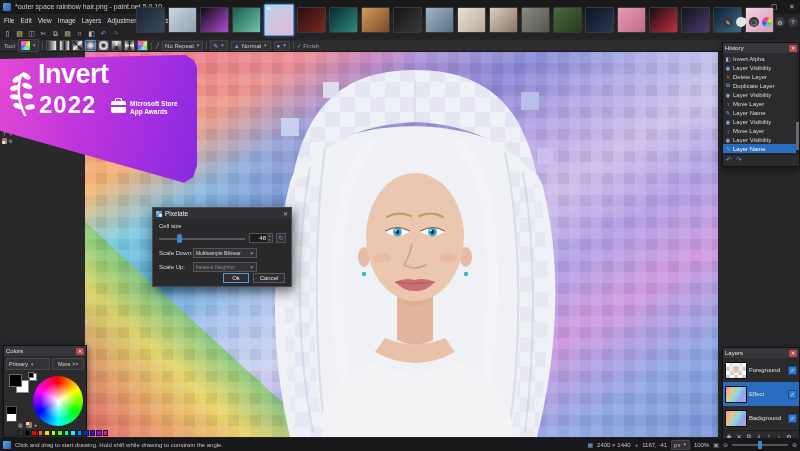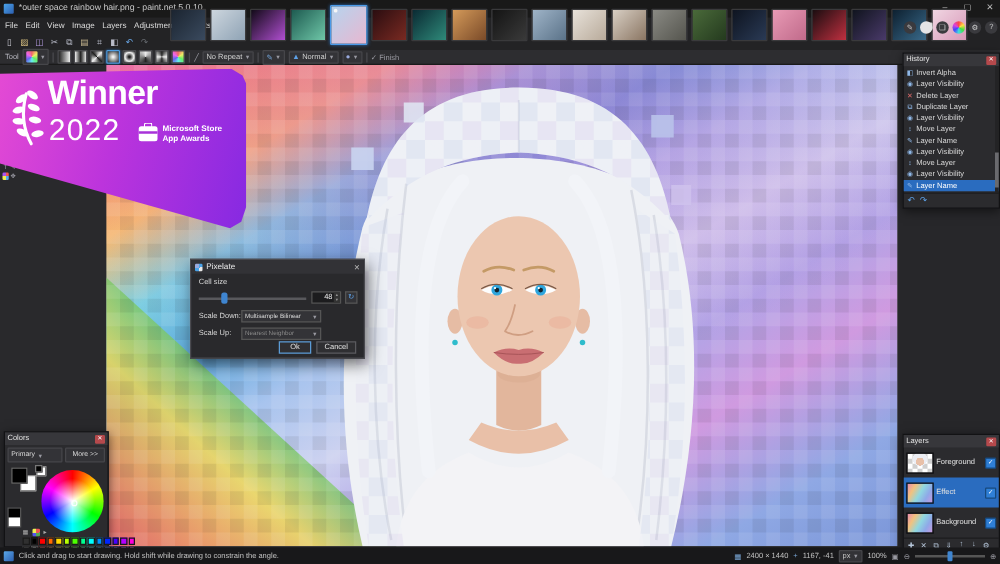--- a/index.html
+++ b/index.html
@@ -99,21 +99,21 @@
   #colors-icons{left:14px;top:50px;display:flex;gap:3px;font-size:5px;color:#aaa;align-items:center;}
   .pal-icon{width:6px;height:6px;border-radius:1px;background:conic-gradient(#e55 25%,#5a5 0 50%,#55e 0 75%,#ee5 0);}
   #palette{left:14px;top:58px;display:flex;flex-direction:column;gap:1px;}
   .pal-row{display:flex;gap:1px;}
   .pal{width:3.5px;height:4px;border:0.5px solid #1a1a1a;}
   
   #banner{left:0;top:55px;width:200px;height:133px;z-index:30;
           background:linear-gradient(105deg,#e44ad4 0%,#bc34dc 45%,#8429e2 100%);
           clip-path:polygon(0 3%,92.5% 0,97% 4%,98.5% 9%,98.5% 83%,96.5% 92%,92% 96%,0 57%);}
   #banner-winner{left:38px;top:4px;font-size:27px;font-weight:800;color:#fff;letter-spacing:-0.5px;}
-  #banner-year{left:39px;top:36px;font-size:24px;font-weight:400;color:#fff;letter-spacing:1px;}
+  #banner-year{left:39px;top:36px;font-size:24px;font-weight:700;color:#fff;letter-spacing:1px;}
   #ms-badge{left:111px;top:46px;width:15px;height:12px;background:#fff;border-radius:2px;}
   #ms-badge:before{content:"";position:absolute;left:4px;top:-3px;width:5px;height:3px;border:1.5px solid #fff;
                    border-bottom:none;border-radius:2px 2px 0 0;}
   #ms-badge:after{content:"";position:absolute;left:0;top:4px;width:15px;height:1.5px;background:#a833d9;}
   #ms-text{left:130px;top:45px;font-size:6.5px;font-weight:700;color:#fff;line-height:7.5px;white-space:nowrap;}
   
   #tools-panel{left:2px;top:131px;width:13px;z-index:5;display:flex;flex-wrap:wrap;gap:1px;}
   .tool-c{width:5px;height:6px;font-size:5px;color:#9a9aa4;text-align:center;line-height:6px;}
   .tool-color{background:conic-gradient(#e55 25%,#5ae 0 50%,#ee5 0 75%,#a5e 0);border-radius:1px;}
   
@@ -353,21 +353,21 @@
       <path d="M16,48 Q6,30 12,8" stroke="#fff" stroke-width="2.5" fill="none" stroke-linecap="round"></path>
       <ellipse cx="8" cy="12" rx="5" ry="2.6" fill="#fff" transform="rotate(-35 8 12)"></ellipse>
       <ellipse cx="6" cy="21" rx="5" ry="2.6" fill="#fff" transform="rotate(-15 6 21)"></ellipse>
       <ellipse cx="6" cy="30" rx="5" ry="2.6" fill="#fff" transform="rotate(5 6 30)"></ellipse>
       <ellipse cx="9" cy="39" rx="5" ry="2.6" fill="#fff" transform="rotate(25 9 39)"></ellipse>
       <ellipse cx="17" cy="9" rx="5" ry="2.6" fill="#fff" transform="rotate(35 17 9)"></ellipse>
       <ellipse cx="18" cy="19" rx="5" ry="2.6" fill="#fff" transform="rotate(20 18 19)"></ellipse>
       <ellipse cx="19" cy="29" rx="5" ry="2.6" fill="#fff" transform="rotate(10 19 29)"></ellipse>
       <ellipse cx="21" cy="40" rx="5" ry="2.6" fill="#fff" transform="rotate(-10 21 40)"></ellipse>
     </svg>
-    <div id="banner-winner" class="abs">Winner</div>
+    <div id="banner-winner" class="abs">Invert</div>
     <div id="banner-year" class="abs">2022</div>
     <div id="ms-badge" class="abs"></div>
     <div id="ms-text" class="abs">
       <div>Microsoft Store</div>
       <div>App Awards</div>
     </div>
   </div>
 
   <div id="tools-panel" class="abs">
     <div class="tool-c">T</div>

